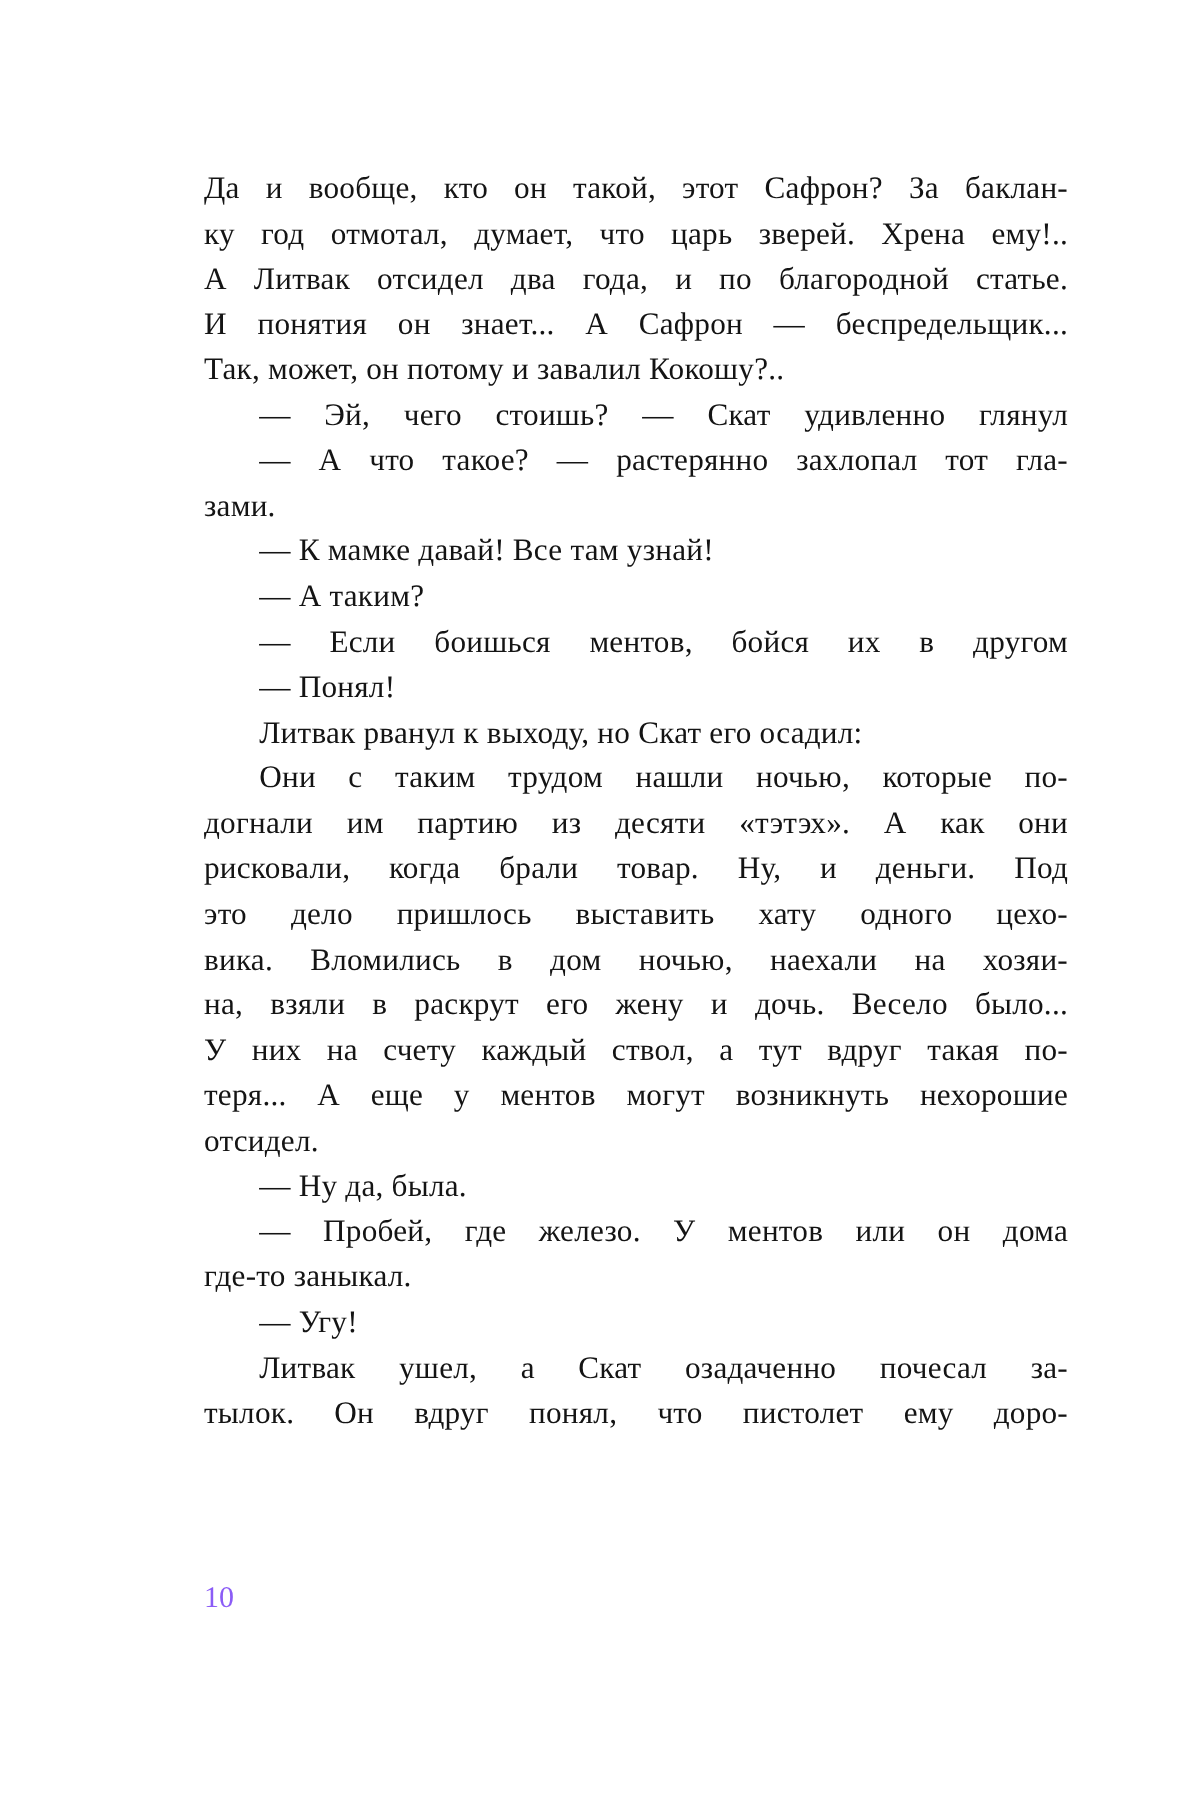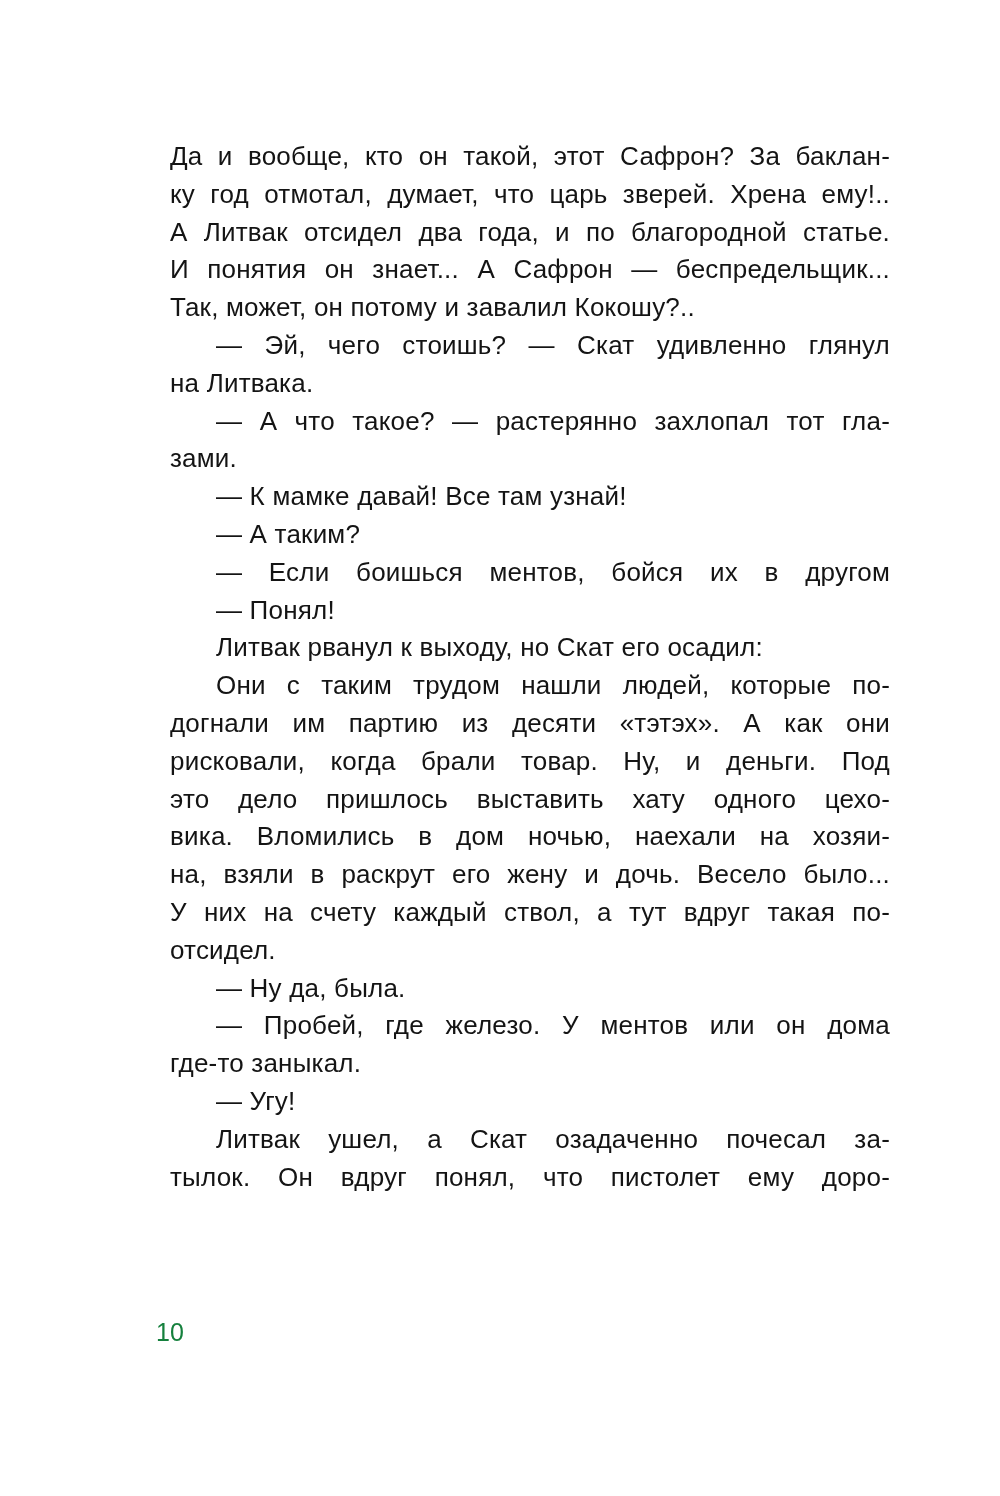--- a/index.html
+++ b/index.html
@@ -5,21 +5,21 @@
   html, body {
     margin: 0;
     padding: 0;
     background: #ffffff;
   }
   .page {
     position: relative;
     width: 1000px;
     height: 1496px;
     background: #ffffff;
-    font-family: Liberation Sans, sans-serif;
+    font-family: Liberation Serif, serif;
     color: #141414;
     overflow: hidden;
   }
   .text-block {
     position: absolute;
     left: 170px;
     top: 138px;
     width: 720px;
   }
   .line {
@@ -31,52 +31,52 @@
     letter-spacing: 0.2px;
   }
   .line.justify {
     text-align-last: justify;
   }
   .line.indent {
     padding-left: 46px;
   }
   .page-number {
     position: absolute;
-    left: 156px;
+    left: 170px;
     top: 1318px;
     font-size: 25px;
-    color: #15803d;
+    color: #8b5cf6;
   }
 </style>
 </head>
 <body>
 
 <div class="page">
   <div class="text-block" id="text-block">
       <div class="line justify">Да и вообще, кто он такой, этот Сафрон? За баклан-</div>
       <div class="line justify">ку год отмотал, думает, что царь зверей. Хрена ему!..</div>
       <div class="line justify">А Литвак отсидел два года, и по благородной статье.</div>
       <div class="line justify">И понятия он знает... А Сафрон — беспредельщик...</div>
       <div class="line">Так, может, он потому и завалил Кокошу?..</div>
       <div class="line justify indent">— Эй, чего стоишь? — Скат удивленно глянул</div>
-      <div class="line">на Литвака.</div>
       <div class="line justify indent">— А что такое? — растерянно захлопал тот гла-</div>
       <div class="line">зами.</div>
       <div class="line indent">— К мамке давай! Все там узнай!</div>
       <div class="line indent">— А таким?</div>
       <div class="line justify indent">— Если боишься ментов, бойся их в другом</div>
       <div class="line indent">— Понял!</div>
       <div class="line indent">Литвак рванул к выходу, но Скат его осадил:</div>
-      <div class="line justify indent">Они с таким трудом нашли людей, которые по-</div>
+      <div class="line justify indent">Они с таким трудом нашли ночью, которые по-</div>
       <div class="line justify">догнали им партию из десяти «тэтэх». А как они</div>
       <div class="line justify">рисковали, когда брали товар. Ну, и деньги. Под</div>
       <div class="line justify">это дело пришлось выставить хату одного цехо-</div>
       <div class="line justify">вика. Вломились в дом ночью, наехали на хозяи-</div>
       <div class="line justify">на, взяли в раскрут его жену и дочь. Весело было...</div>
       <div class="line justify">У них на счету каждый ствол, а тут вдруг такая по-</div>
+      <div class="line justify">теря... А еще у ментов могут возникнуть нехорошие</div>
       <div class="line">отсидел.</div>
       <div class="line indent">— Ну да, была.</div>
       <div class="line justify indent">— Пробей, где железо. У ментов или он дома</div>
       <div class="line">где-то заныкал.</div>
       <div class="line indent">— Угу!</div>
       <div class="line justify indent">Литвак ушел, а Скат озадаченно почесал за-</div>
       <div class="line justify">тылок. Он вдруг понял, что пистолет ему доро-</div>
     </div>
   <div class="page-number">10</div>
 </div>

